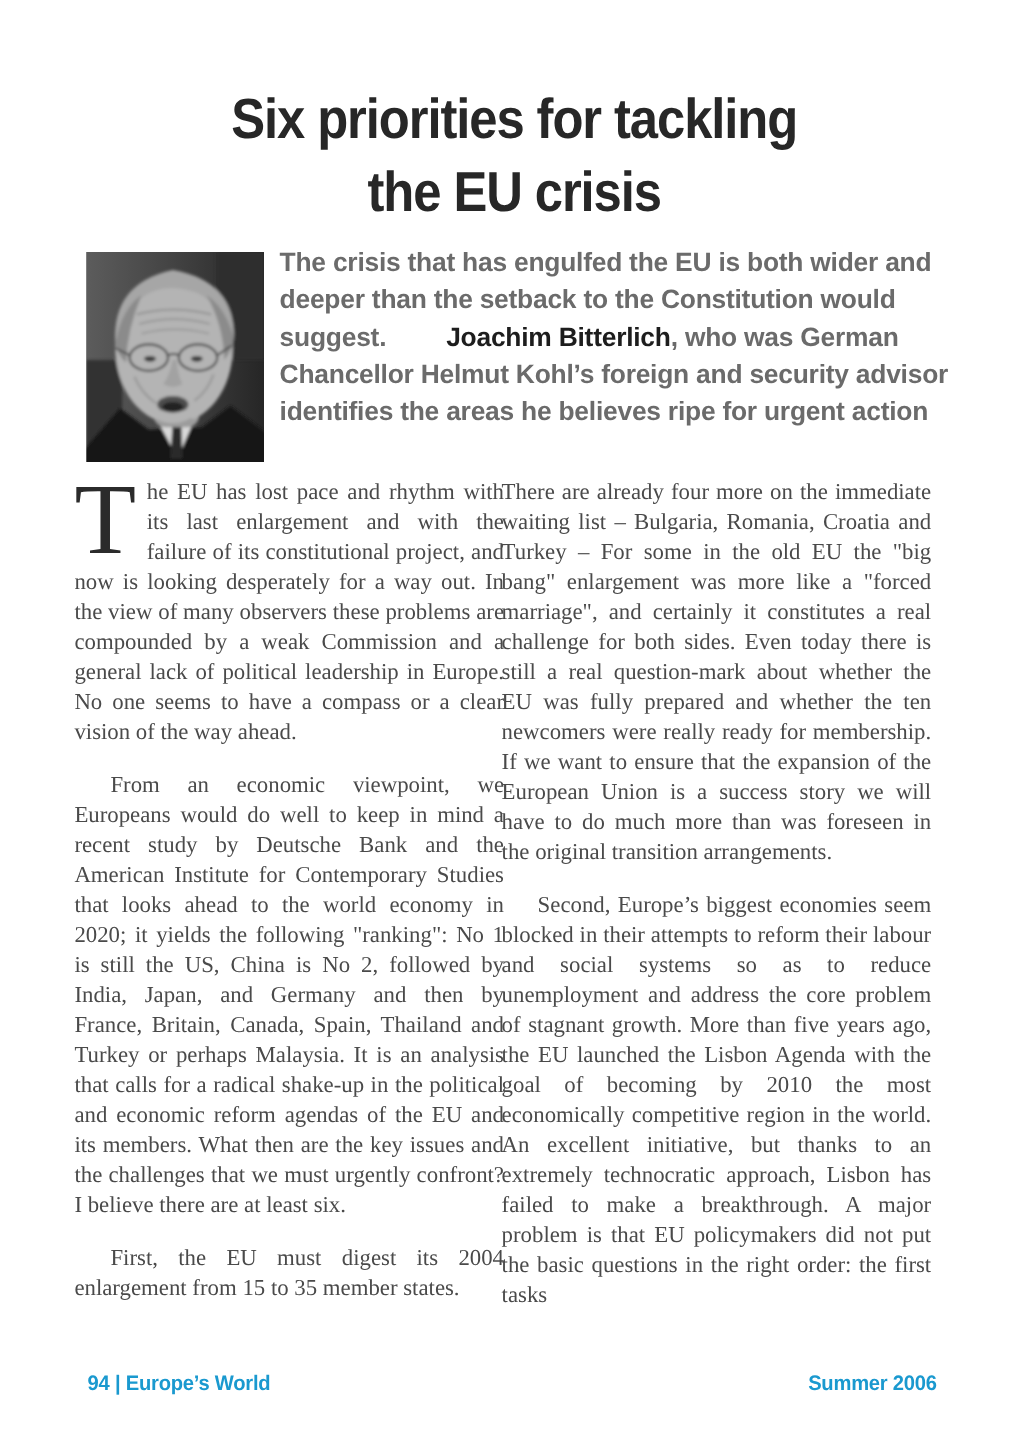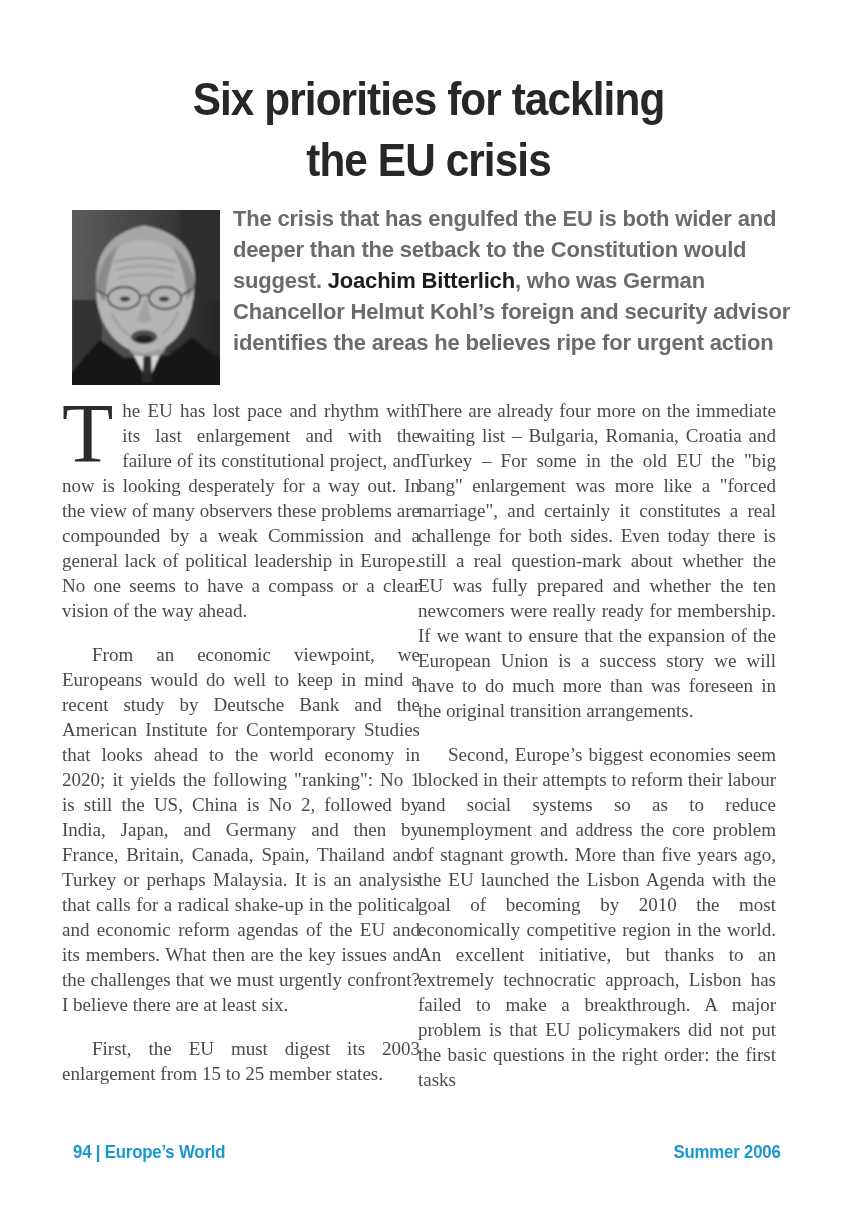--- a/index.html
+++ b/index.html
@@ -50,20 +50,21 @@
     width: 560px;
     font-weight: bold;
     font-size: 22px;
     line-height: 31px;
     letter-spacing: -0.2px;
     color: #6b6b6b;
     text-align: left;
   }
   .standfirst .author {
     color: #1d1d1d;
+    margin-left: 44px;
   }
   
   .col {
     position: absolute;
     top: 398px;
     width: 358px;
     font-family: "Liberation Serif", serif;
     font-size: 19px;
     line-height: 25px;
     color: #4a4a4a;
@@ -159,21 +160,21 @@
     </svg>
   </div>
 
   <div class="standfirst">
     <span>The crisis that has engulfed the EU is both wider and deeper than the setback to the Constitution would suggest. </span><span class="author">Joachim Bitterlich</span><span>, who was German Chancellor Helmut Kohl’s foreign and security advisor identifies the areas he believes ripe for urgent action</span>
   </div>
 
   <div class="col col-left">
     <p><span class="dropcap">T</span><span>he EU has lost pace and rhythm with its last enlargement and with the failure of its constitutional project, and now is looking desperately for a way out. In the view of many observers these problems are compounded by a weak Commission and a general lack of political leadership in Europe. No one seems to have a compass or a clear vision of the way ahead.</span></p>
     <p class="indent">From an economic viewpoint, we Europeans would do well to keep in mind a recent study by Deutsche Bank and the American Institute for Contemporary Studies that looks ahead to the world economy in 2020; it yields the following "ranking": No 1 is still the US, China is No 2, followed by India, Japan, and Germany and then by France, Britain, Canada, Spain, Thailand and Turkey or perhaps Malaysia. It is an analysis that calls for a radical shake-up in the political and economic reform agendas of the EU and its members. What then are the key issues and the challenges that we must urgently confront? I believe there are at least six.</p>
-    <p class="indent">First, the EU must digest its 2003 enlargement from 15 to 25 member states.</p>
+    <p class="indent">First, the EU must digest its 2004 enlargement from 15 to 35 member states.</p>
   </div>
 
   <div class="col col-right">
     <p>There are already four more on the immediate waiting list – Bulgaria, Romania, Croatia and Turkey – For some in the old EU the "big bang" enlargement was more like a "forced marriage", and certainly it constitutes a real challenge for both sides. Even today there is still a real question-mark about whether the EU was fully prepared and whether the ten newcomers were really ready for membership. If we want to ensure that the expansion of the European Union is a success story we will have to do much more than was foreseen in the original transition arrangements.</p>
     <p class="indent">Second, Europe’s biggest economies seem blocked in their attempts to reform their labour and social systems so as to reduce unemployment and address the core problem of stagnant growth. More than five years ago, the EU launched the Lisbon Agenda with the goal of becoming by 2010 the most economically competitive region in the world. An excellent initiative, but thanks to an extremely technocratic approach, Lisbon has failed to make a breakthrough. A major problem is that EU policymakers did not put the basic questions in the right order: the first tasks</p>
   </div>
 
   <div class="footer-left">94 | Europe’s World</div>
   <div class="footer-right">Summer 2006</div>
 

